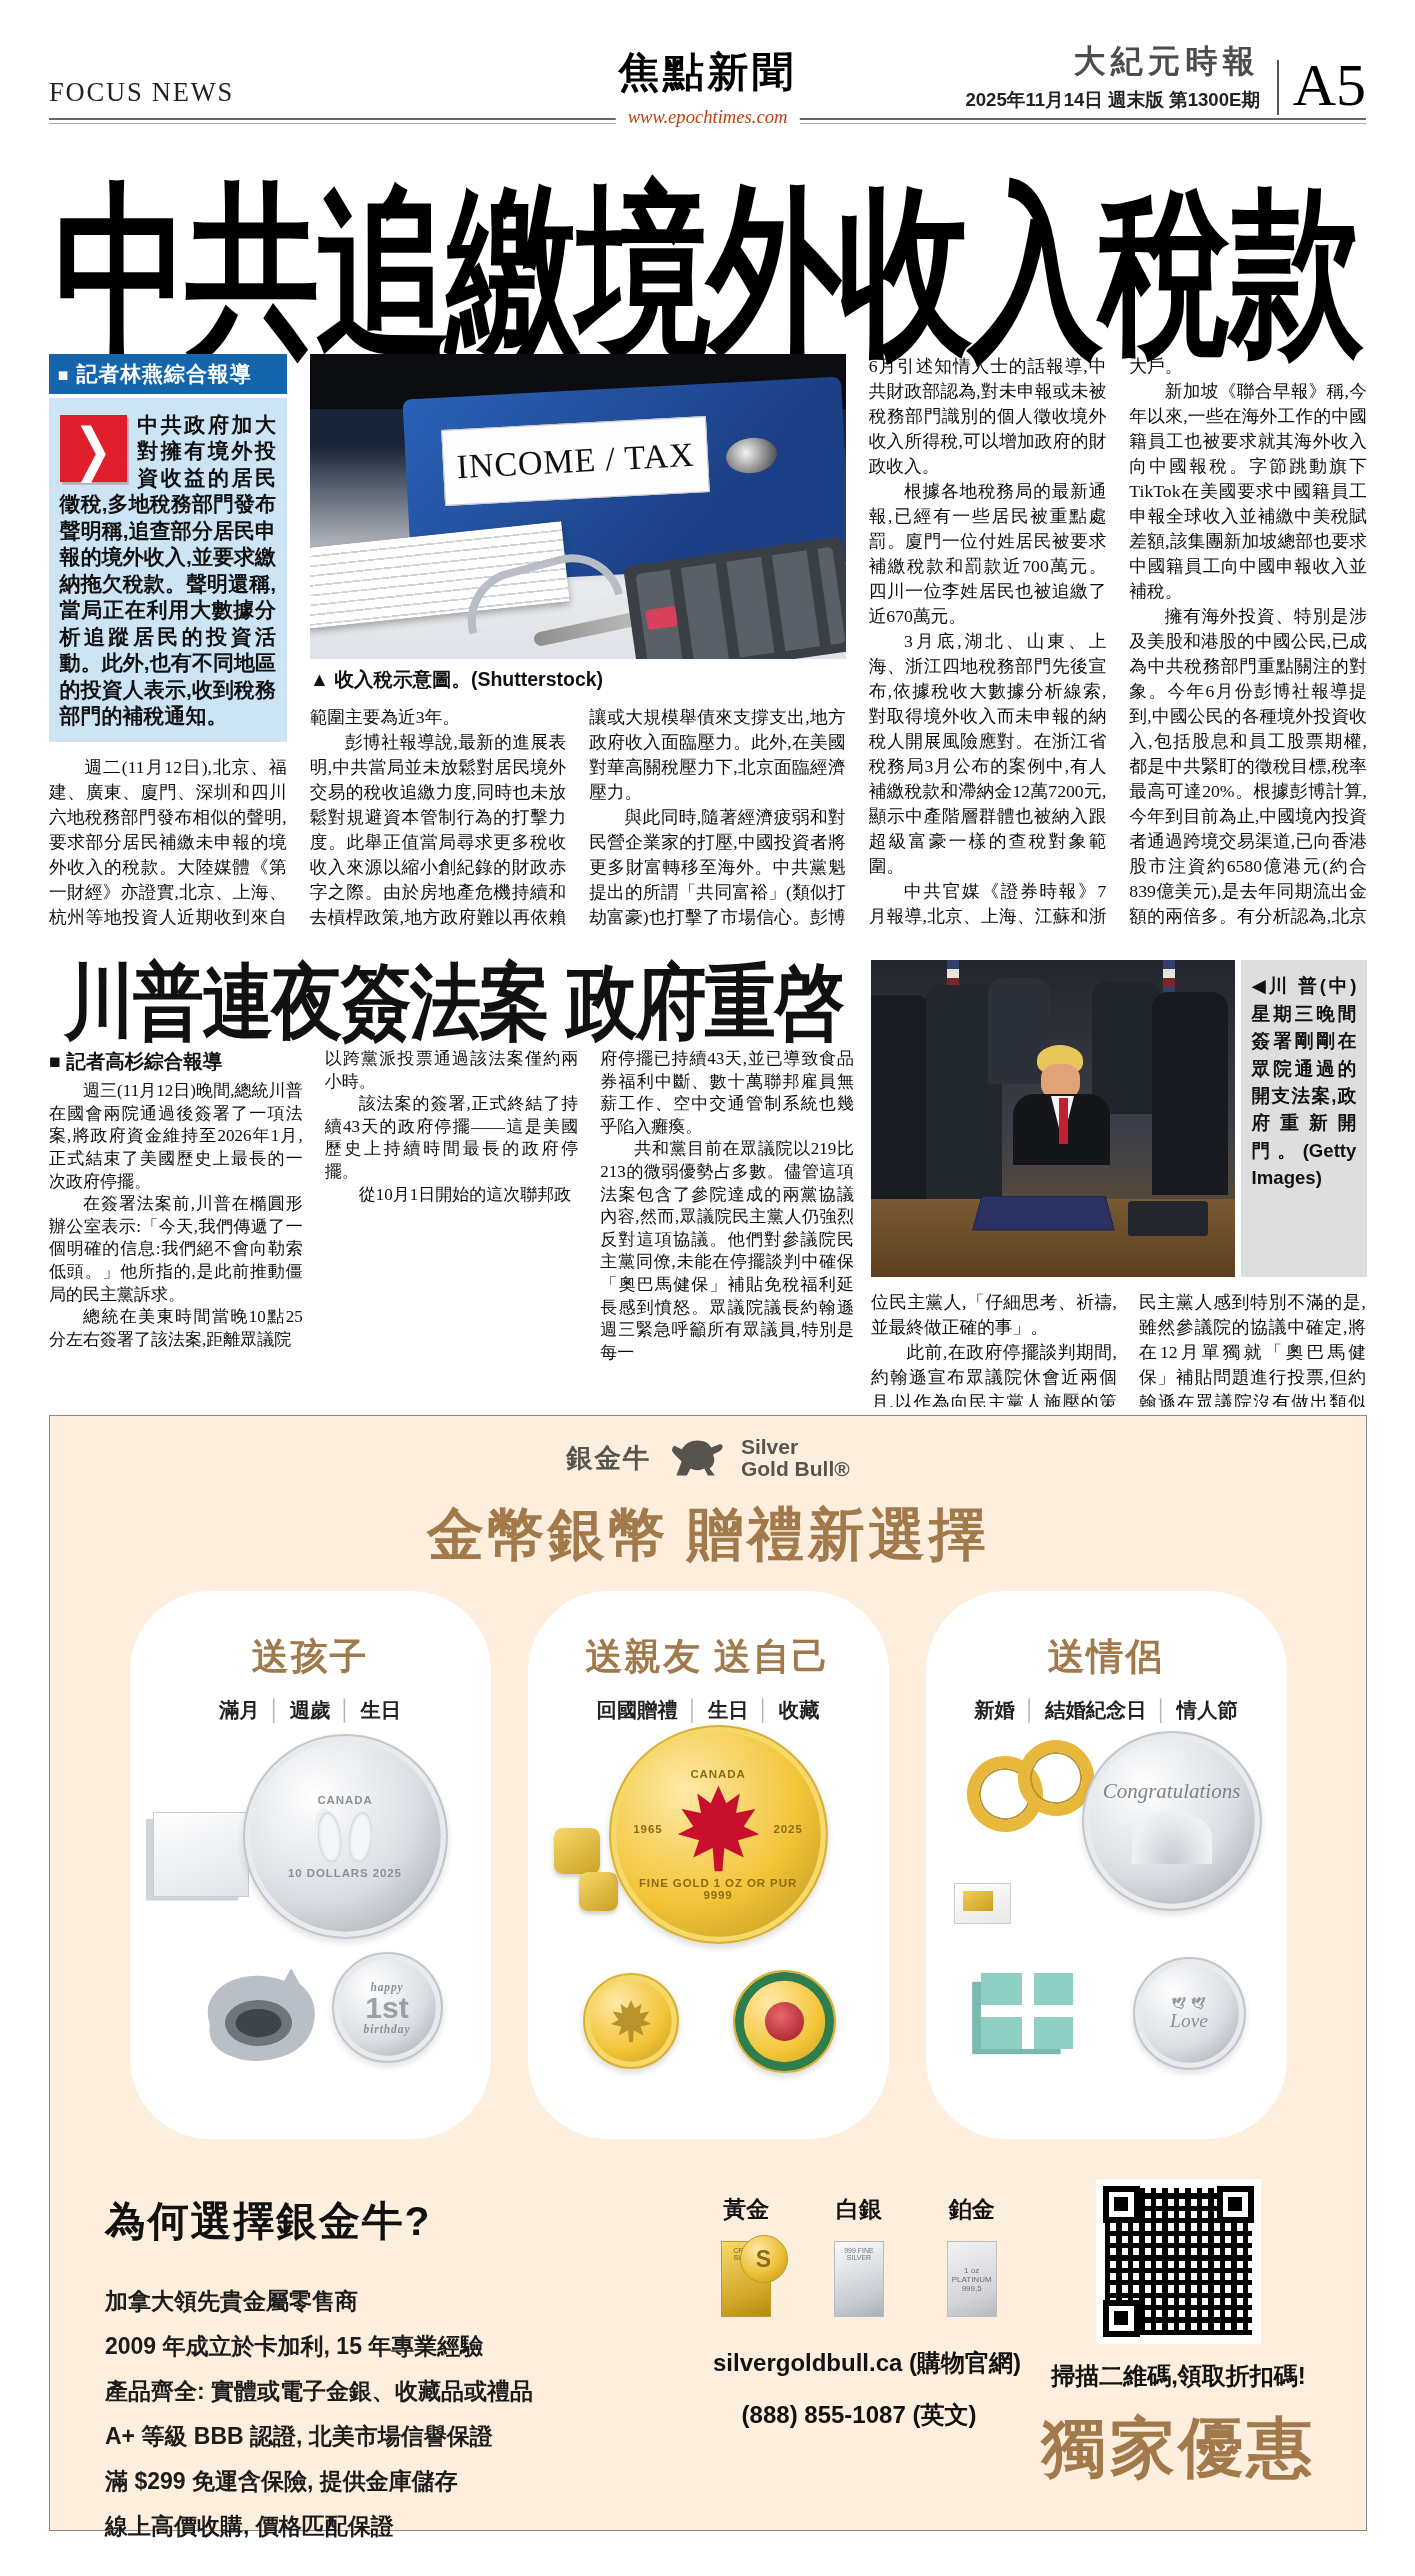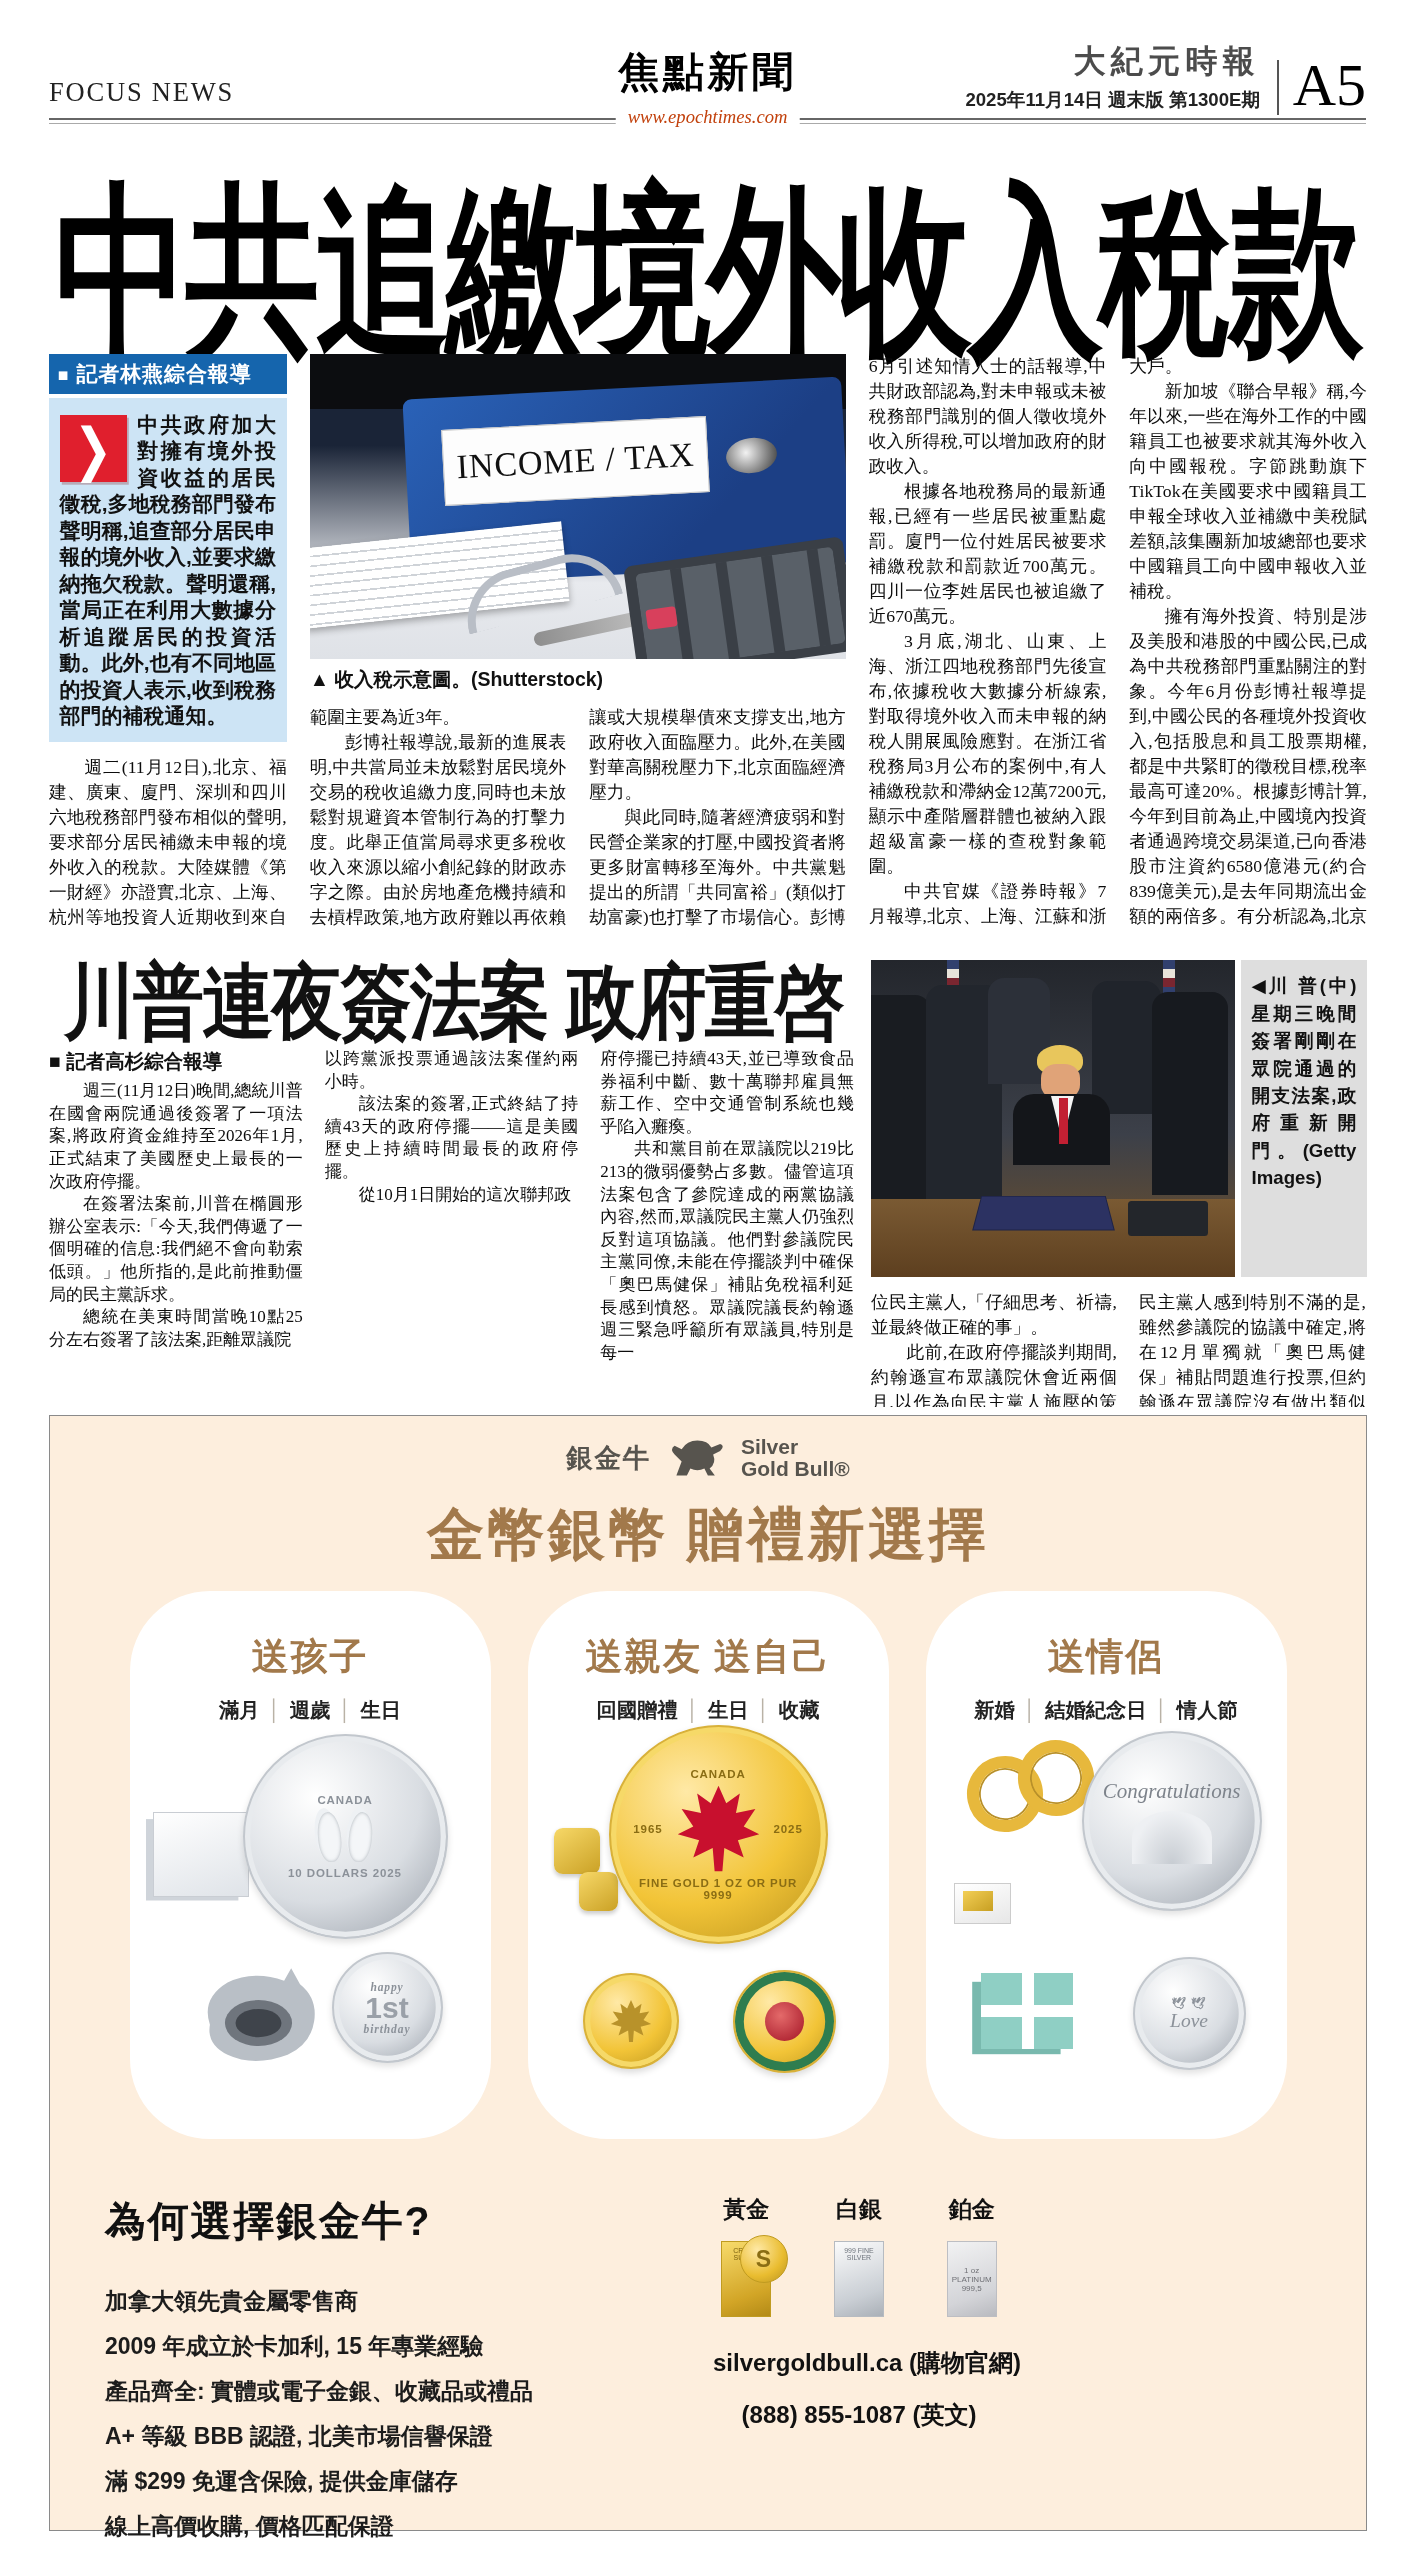--- a/index.html
+++ b/index.html
@@ -381,16 +381,26 @@
         </div>
         <div class="prod">
           <div class="lab">鉑金</div>
           <div class="bar pbar">1 oz<br>PLATINUM<br>999,5</div>
         </div>
       </div>
       <div class="site">silvergoldbull.ca (購物官網)</div>
       <div class="phone">(888) 855-1087 (英文)</div>
     </div>
 
+    <div class="qrzone">
+      <div class="qr">
+        <div class="noise"></div>
+        <div class="finder" style="left:7px;top:7px;"></div>
+        <div class="finder" style="right:7px;top:7px;"></div>
+        <div class="finder" style="left:7px;bottom:7px;"></div>
+      </div>
+      <div class="qr-hint">掃描二維碼,領取折扣碼!</div>
+      <div class="promo">獨家優惠</div>
+    </div>
   </div>
 
 </div>
 
 
 </body></html>

